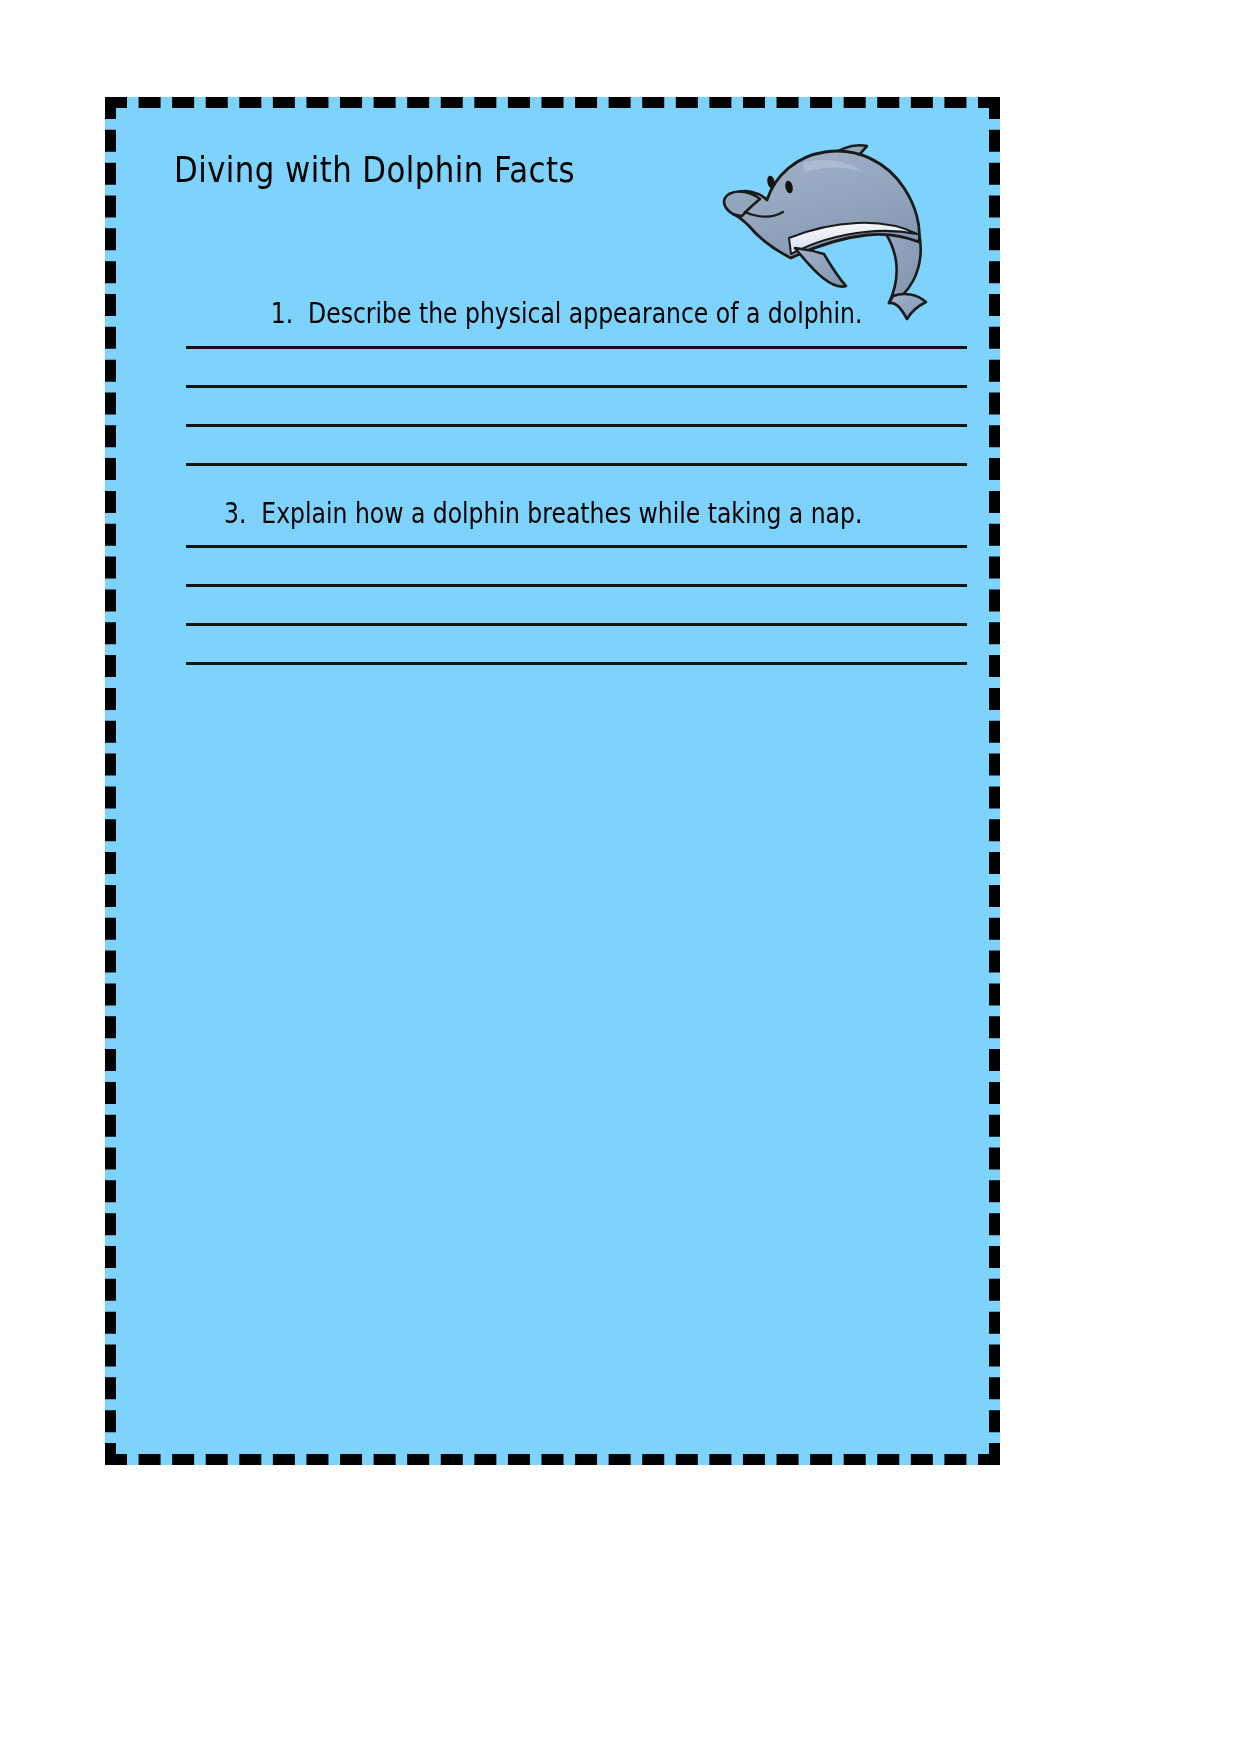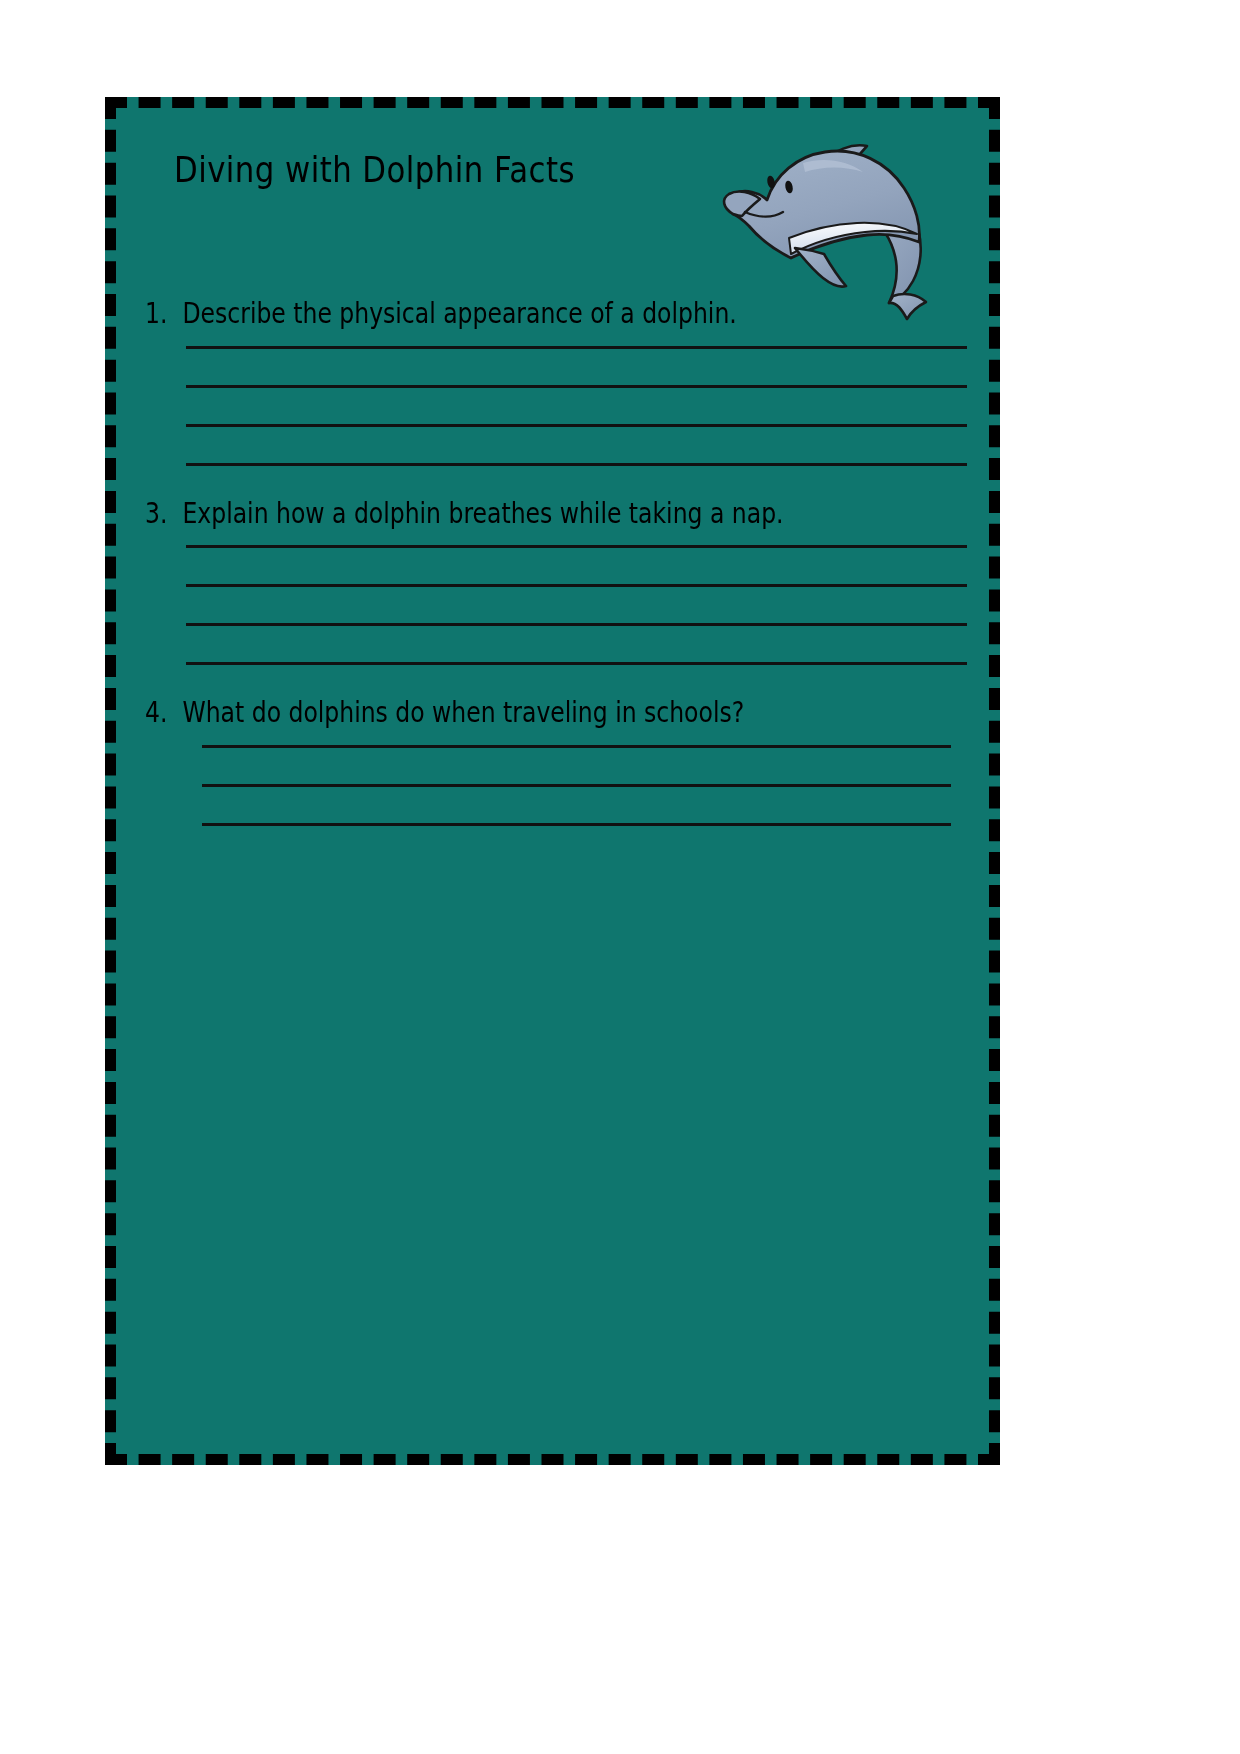--- a/index.html
+++ b/index.html
@@ -17,21 +17,21 @@
 
   
   .worksheet-frame {
     position: absolute;
     left: 105px;
     top: 97px;
     width: 895px;
     height: 1368px;
     box-sizing: border-box;
     border: 11px dashed #000000;
-    background: #0f766e;
+    background: #7dd3fc;
   }
 
   
   .header {
     position: absolute;
     left: 0;
     top: 0;
     width: 100%;
     height: 205px;
   }
@@ -64,20 +64,21 @@
     height: 100%;
     overflow: visible;
   }
 
   
   .questions {
     position: absolute;
     left: 0;
     top: 192px;
     width: 100%;
+    text-align: right;
   }
 
   .question-block {
     position: relative;
     width: 100%;
   }
 
   .question-text {
     font-family: "DejaVu Sans", sans-serif;
     font-size: 27.5px;
@@ -191,24 +192,15 @@
       <div class="question-block">
         <div class="question-text"><span class="qnum">3.</span>&nbsp; <span>Explain how a dolphin breathes while taking a nap.</span></div>
         <div class="answer-lines">
           <div class="answer-line"></div>
           <div class="answer-line"></div>
           <div class="answer-line"></div>
           <div class="answer-line"></div>
         </div>
         <div style="height: 34px;"></div>
       </div>
-      <div class="question-block">
-        <div class="question-text"><span class="qnum">4.</span>&nbsp; <span>What do dolphins do when traveling in schools?</span></div>
-        <div class="answer-lines indented">
-          <div class="answer-line"></div>
-          <div class="answer-line"></div>
-          <div class="answer-line"></div>
-        </div>
-        <div style="height: 30px;"></div>
-      </div>
     </div>
 
 </div>
 
 </body></html>

